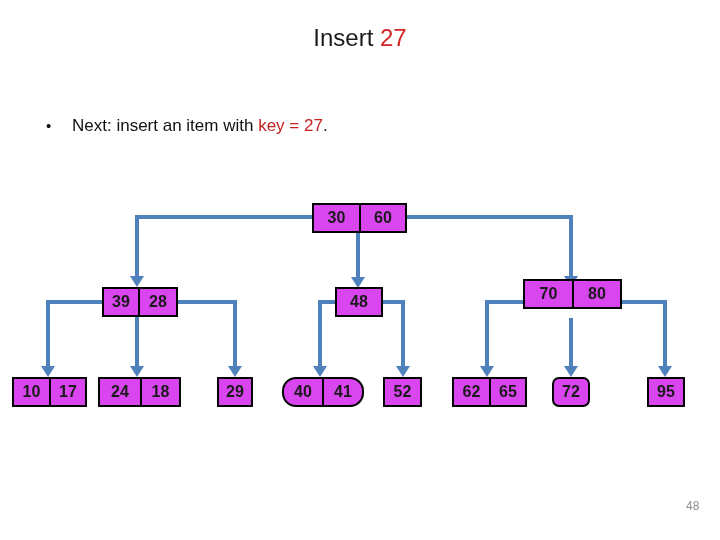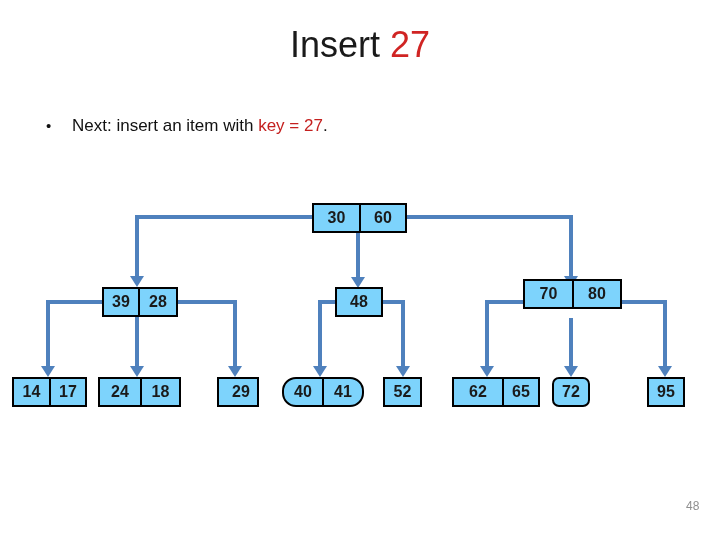--- a/index.html
+++ b/index.html
@@ -9,21 +9,21 @@
     background: #ffffff;
     position: relative;
     overflow: hidden;
   }
   .slide { position: absolute; inset: 0; background: #ffffff; }
 
   .title {
     position: absolute;
     top: 24px; left: 0; width: 720px;
     text-align: center;
-    font-size: 36px;
+    font-size: 24px;
     color: #1a1a1a;
     letter-spacing: 0px;
   }
   .title .red { color: #d02423; }
 
   .bullet-line {
     position: absolute;
     top: 113px; left: 46px;
     font-size: 17px;
     color: #111111;
@@ -32,21 +32,21 @@
   .bullet-marker { display: inline-block; width: 26px; font-size: 15px; vertical-align: top; }
   .bullet-line .red { color: #c4201f; margin-top: 25px; }
 
   .edges-svg { position: absolute; left: 0; top: 0; width: 720px; height: 540px; z-index: 1; }
 
   .node {
     position: absolute;
     display: flex;
     height: 30px;
     border: 2px solid #000000;
-    background: #7dd3fc;
+    background: #d946ef;
     z-index: 2;
   }
   .cell {
     display: flex;
     align-items: center;
     justify-content: center;
     font-weight: bold;
     font-size: 16px;
     color: #1a1a1a;
     height: 100%;
@@ -113,39 +113,39 @@
   </div>
   <div class="node" style="left:335px; top:287px;">
     <div class="cell" style="width:44px">48</div>
   </div>
   <div class="node" style="left:523px; top:279px;justify-content:flex-end;">
     <div class="cell" style="width:47px">70</div>
     <div class="cell" style="width:48px">80</div>
   </div>
 
   <div class="node" style="left:12px; top:377px;">
-    <div class="cell" style="width:35px">14</div>
+    <div class="cell" style="width:35px">10</div>
     <div class="cell" style="width:36px">17</div>
   </div>
   <div class="node" style="left:98px; top:377px;">
     <div class="cell" style="width:40px">24</div>
     <div class="cell" style="width:39px">18</div>
   </div>
-  <div class="node" style="left:217px; top:377px;padding-left:6px;">
+  <div class="node" style="left:217px; top:377px;">
     <div class="cell" style="width:32px">29</div>
   </div>
   <div class="node" style="left:282px; top:377px;border-radius:14px;">
     <div class="cell" style="width:38px">40</div>
     <div class="cell" style="width:40px">41</div>
   </div>
   <div class="node" style="left:383px; top:377px;">
     <div class="cell" style="width:35px">52</div>
   </div>
   <div class="node" style="left:452px; top:377px;">
-    <div class="cell" style="width:48px">62</div>
+    <div class="cell" style="width:35px">62</div>
     <div class="cell" style="width:36px">65</div>
   </div>
   <div class="node" style="left:552px; top:377px;border-radius:7px;">
     <div class="cell" style="width:34px">72</div>
   </div>
   <div class="node" style="left:647px; top:377px;">
     <div class="cell" style="width:34px">95</div>
   </div>
 
   <div class="page-number">48</div>

